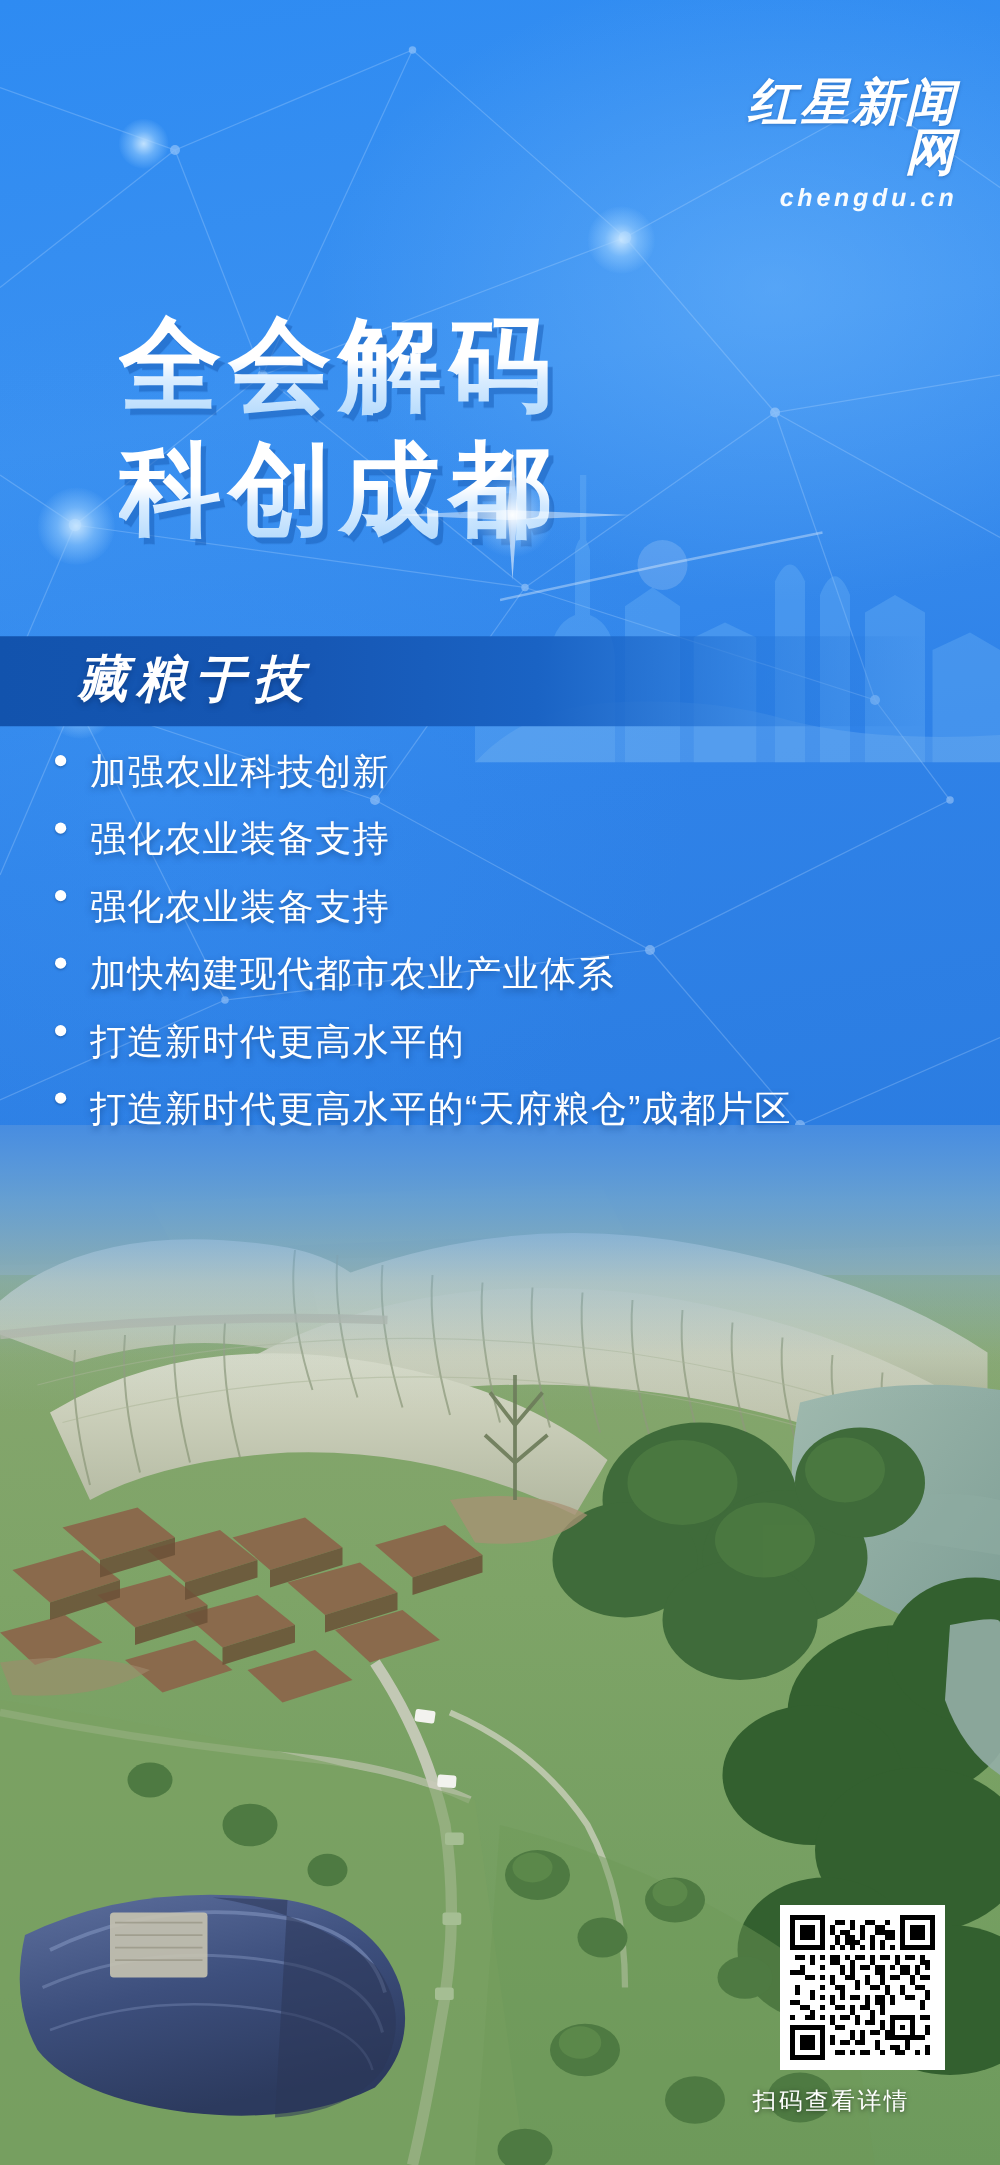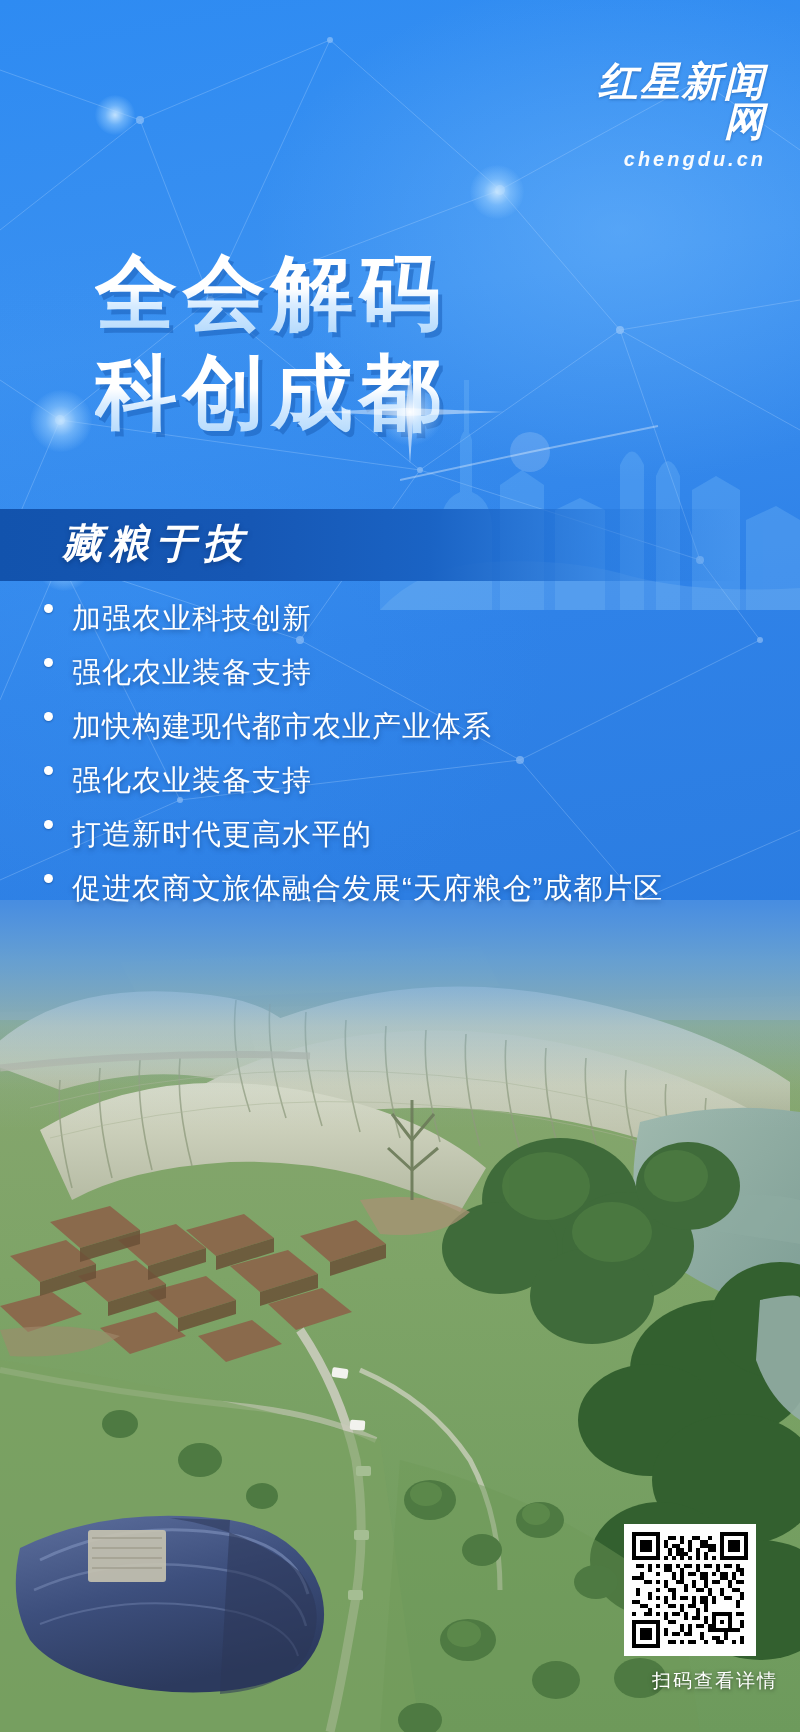--- a/index.html
+++ b/index.html
@@ -189,21 +189,21 @@
     background: linear-gradient(180deg, rgba(70,140,225,0.96) 0%, rgba(90,155,220,0.72) 26%, rgba(135,175,205,0.36) 55%, rgba(170,195,205,0.10) 80%, rgba(200,210,205,0) 100%);
     pointer-events: none;
   }
 
   
   .qr-wrap {
     position: absolute;
     right: 22px;
     bottom: 38px;
     width: 176px;
-    text-align: right;
+    text-align: left;
     z-index: 20;
   }
   .qr-box {
     width: 132px;
     height: 132px;
     margin: 0 auto;
     background: #ffffff;
     padding: 8px;
     box-sizing: border-box;
   }
@@ -315,33 +315,33 @@
       <div class="bullet-row">
         <span class="bullet-dot"></span>
         <span class="bullet-text">加强农业科技创新</span>
       </div>
       <div class="bullet-row">
         <span class="bullet-dot"></span>
         <span class="bullet-text">强化农业装备支持</span>
       </div>
       <div class="bullet-row">
         <span class="bullet-dot"></span>
-        <span class="bullet-text">加快构建现代都市农业产业体系</span>
+        <span class="bullet-text">强化农业装备支持</span>
       </div>
       <div class="bullet-row">
         <span class="bullet-dot"></span>
-        <span class="bullet-text">强化农业装备支持</span>
+        <span class="bullet-text">加快构建现代都市农业产业体系</span>
       </div>
       <div class="bullet-row">
         <span class="bullet-dot"></span>
         <span class="bullet-text">打造新时代更高水平的</span>
       </div>
       <div class="bullet-row">
         <span class="bullet-dot"></span>
-        <span class="bullet-text">促进农商文旅体融合发展“天府粮仓”成都片区</span>
+        <span class="bullet-text">打造新时代更高水平的“天府粮仓”成都片区</span>
       </div>
     </div>
   </div>
 
   <div class="photo">
     <svg class="photo-svg" width="800" height="832" viewBox="0 0 800 832">
       <defs>
         <linearGradient id="grassG" x1="0" y1="0" x2="0" y2="1">
           <stop offset="0%" stop-color="#8aa772"></stop>
           <stop offset="45%" stop-color="#7ea467"></stop>

